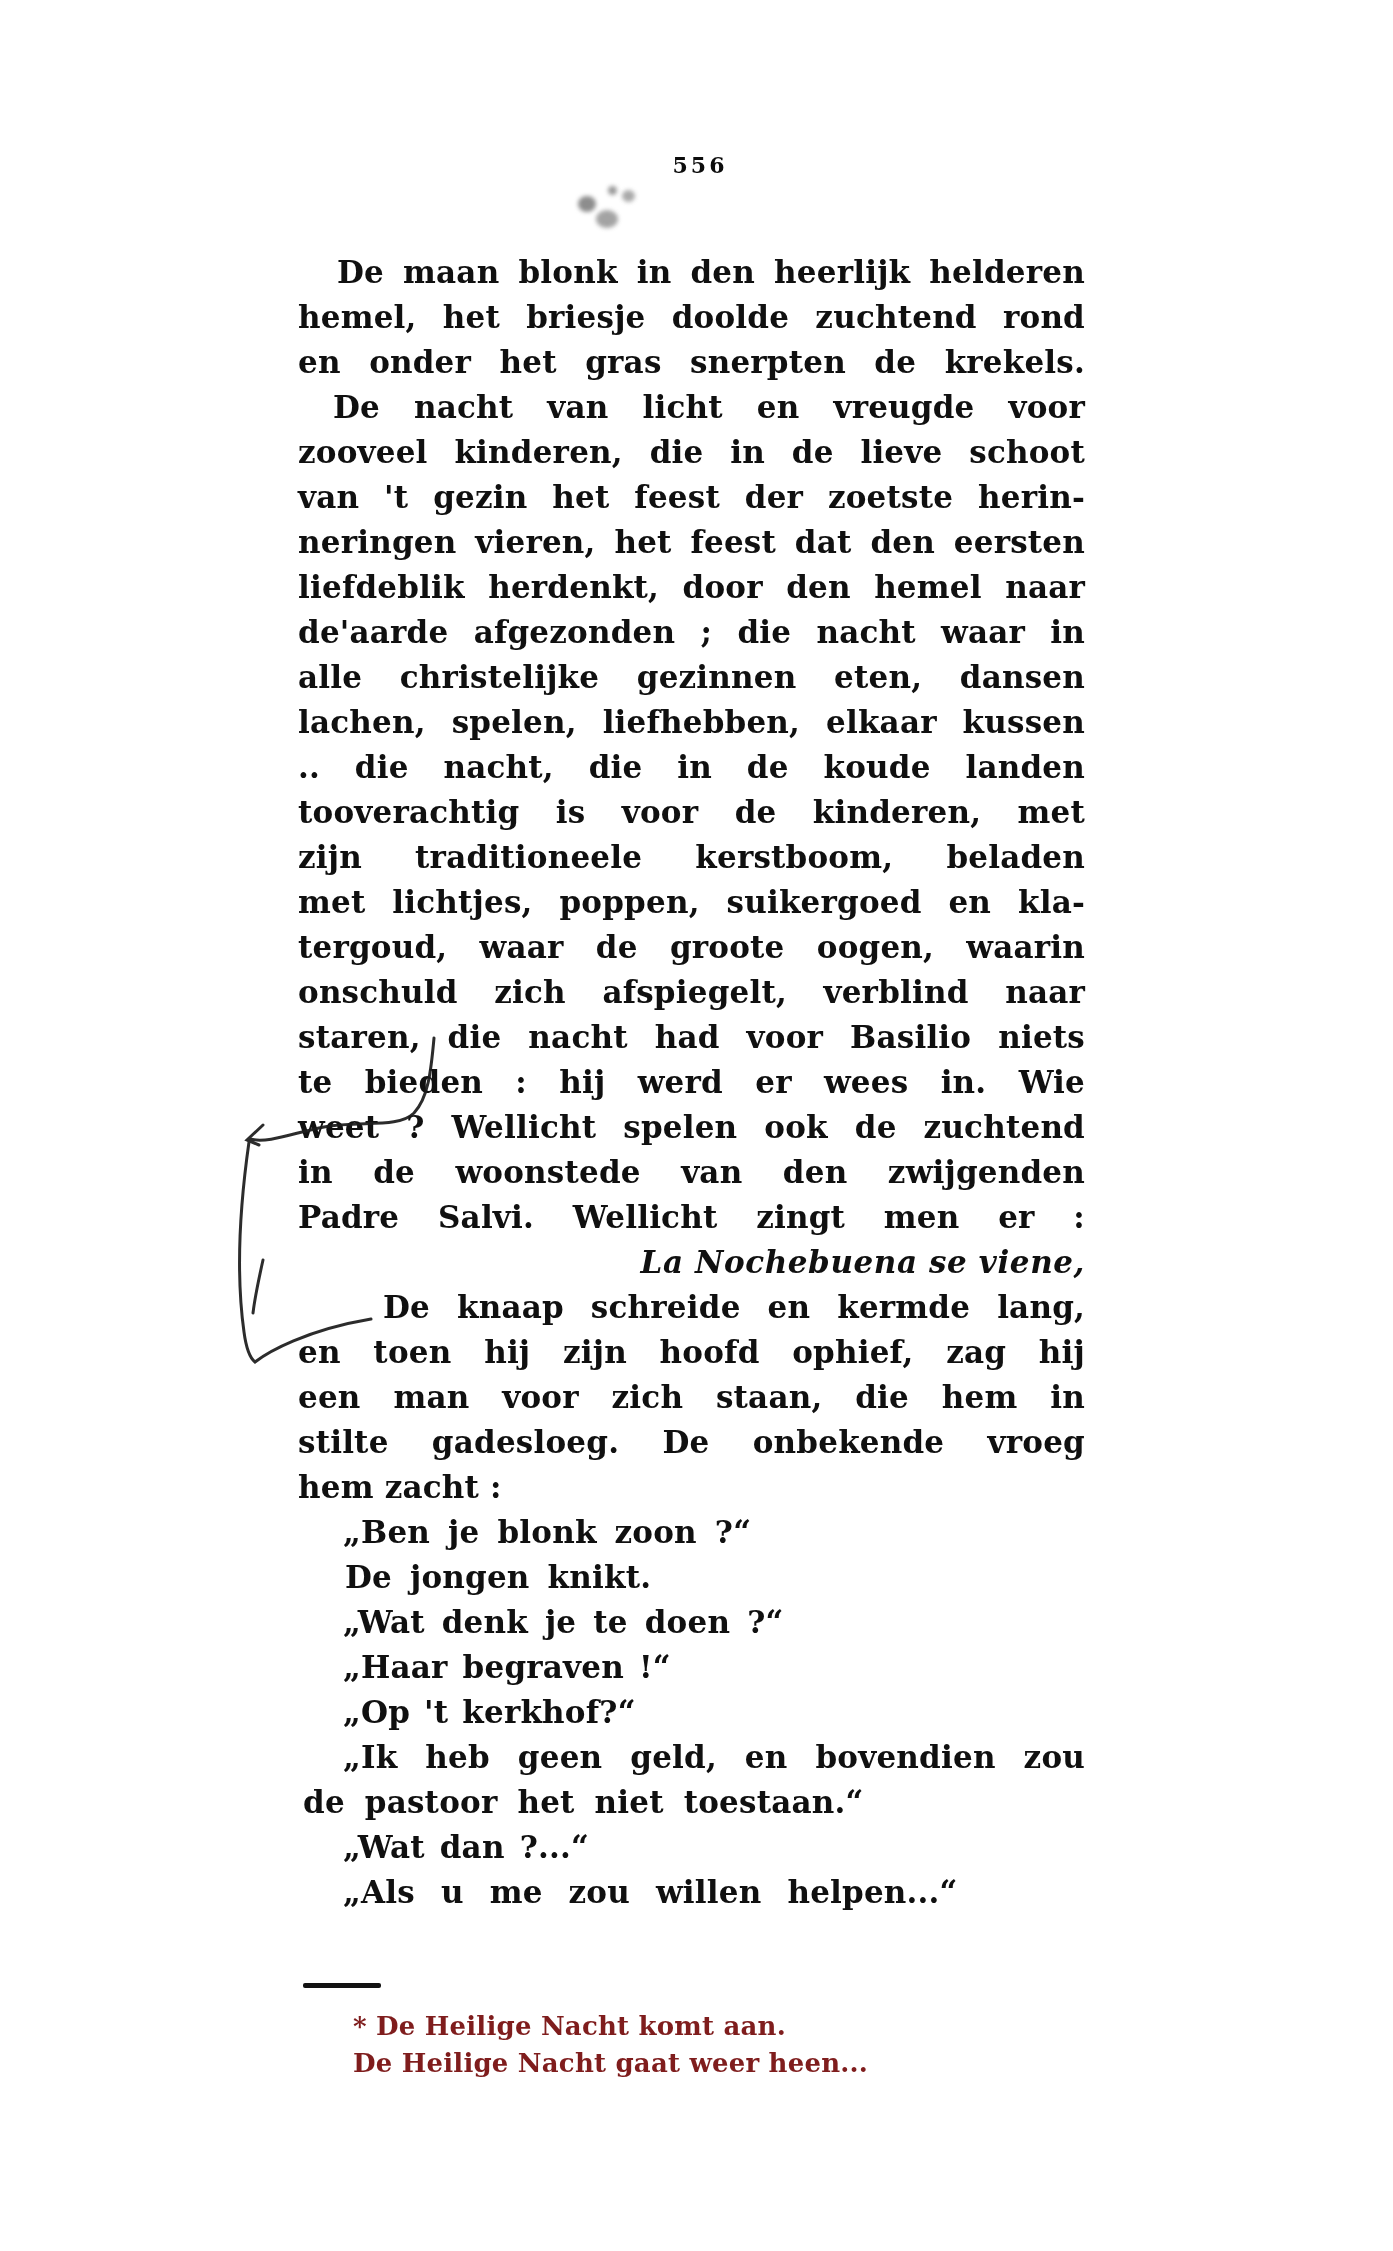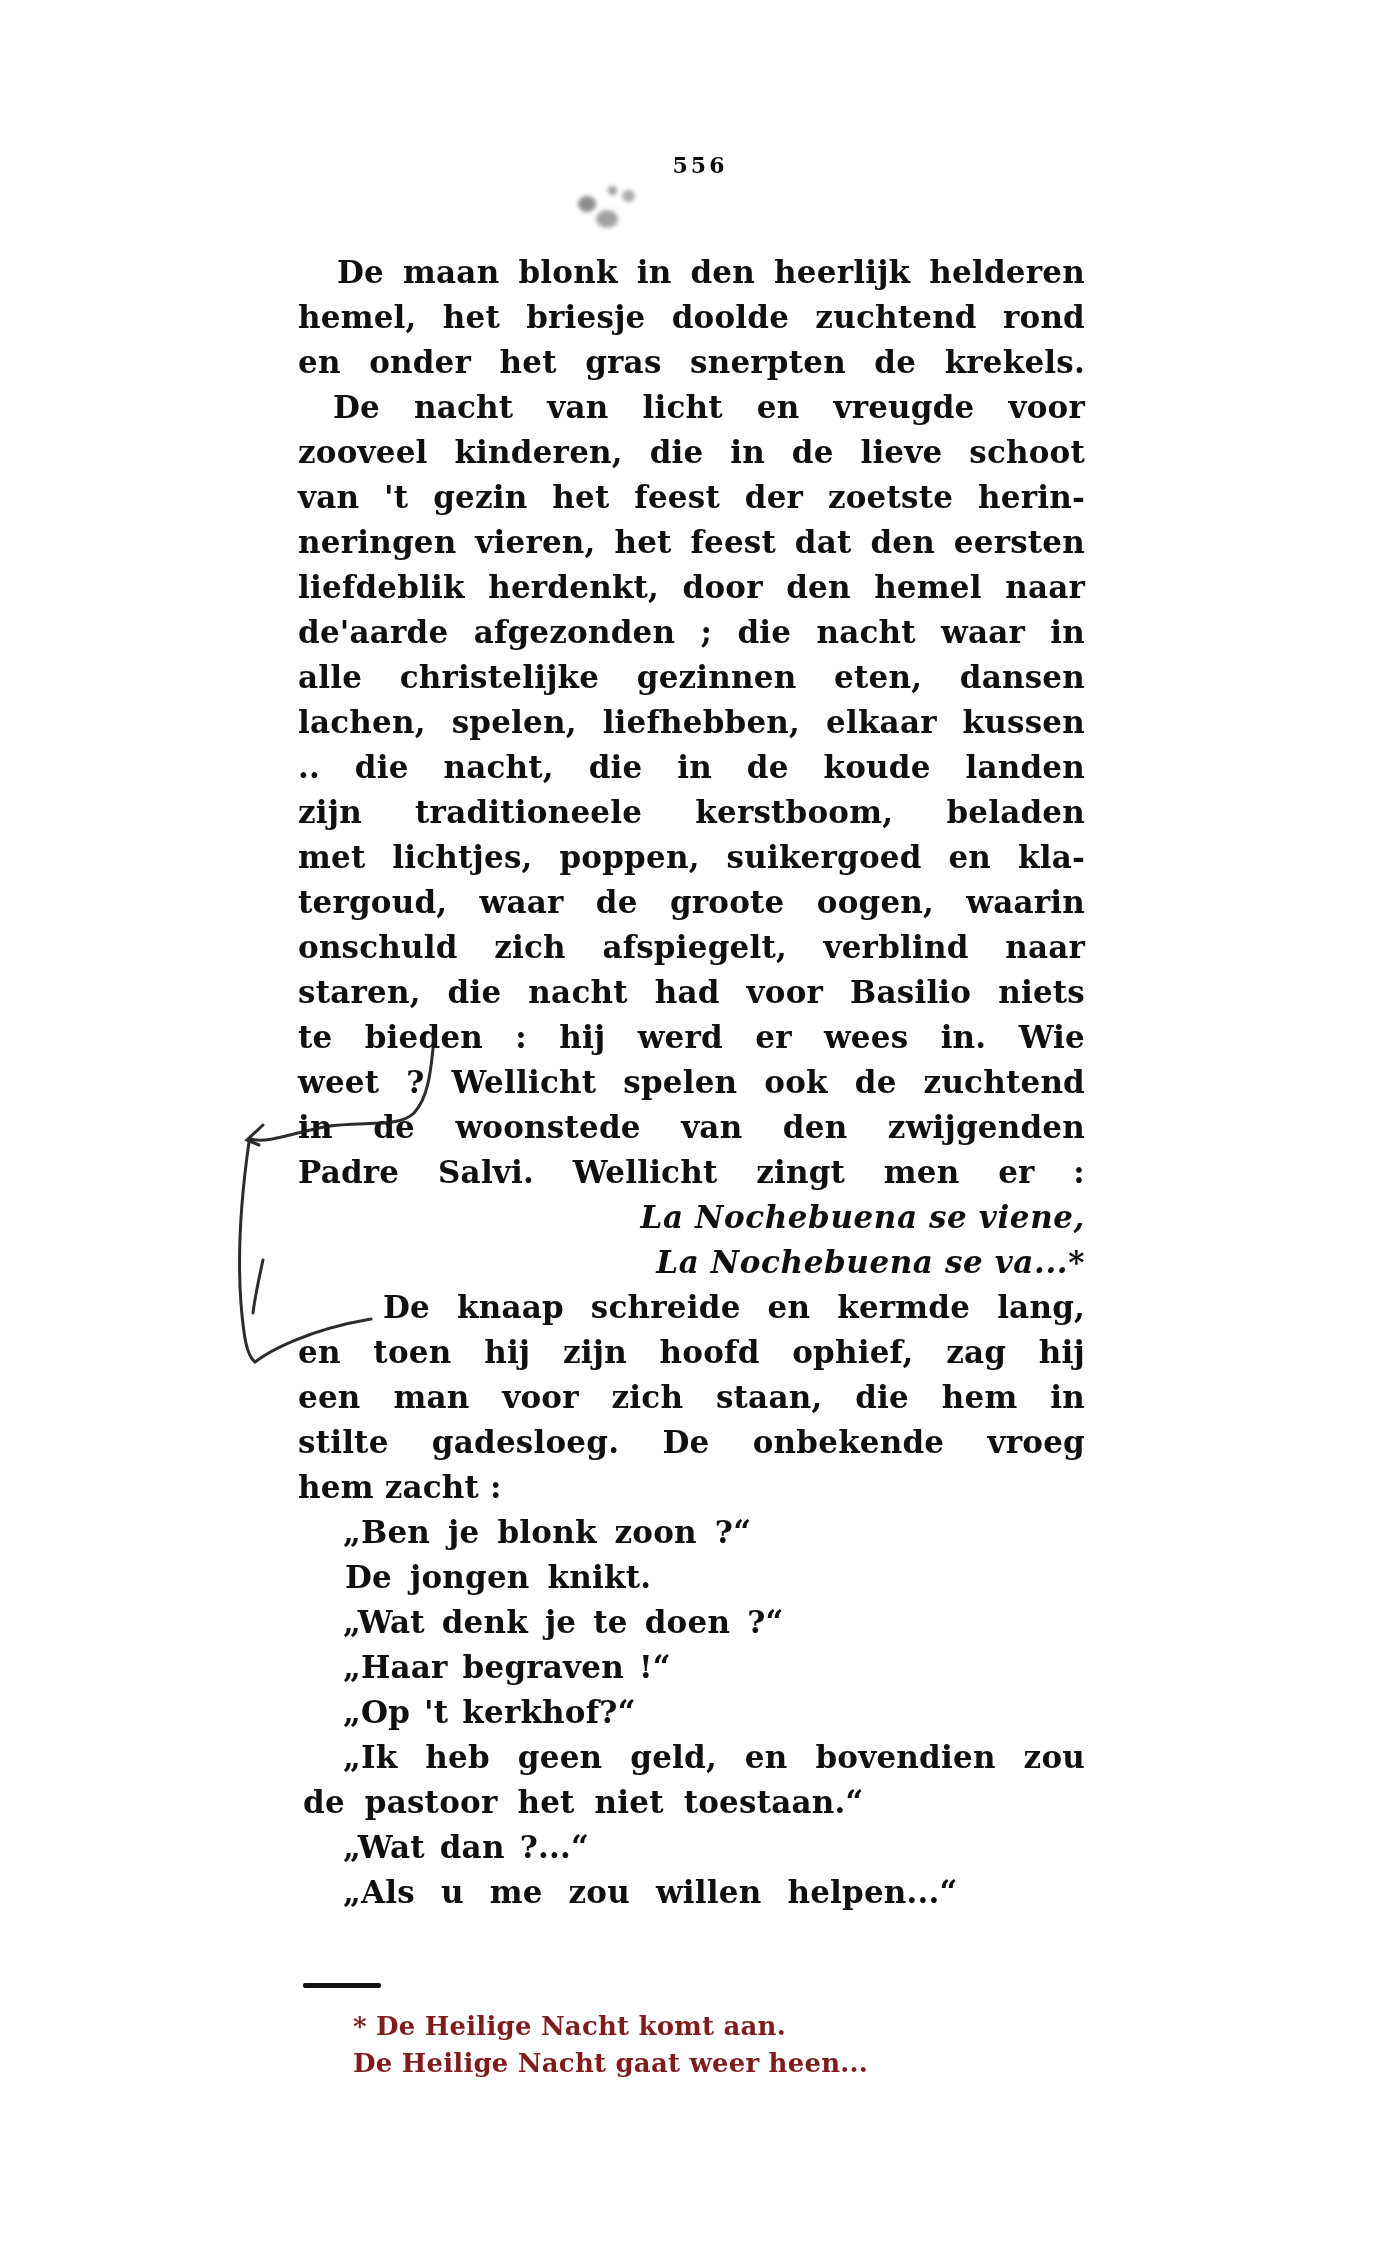--- a/index.html
+++ b/index.html
@@ -58,31 +58,31 @@
       <div class="line just">en onder het gras snerpten de krekels.</div>
       <div class="line just" style="padding-left: 35px;">De nacht van licht en vreugde voor</div>
       <div class="line just">zooveel kinderen, die in de lieve schoot</div>
       <div class="line just">van 't gezin het feest der zoetste herin-</div>
       <div class="line just">neringen vieren, het feest dat den eersten</div>
       <div class="line just">liefdeblik herdenkt, door den hemel naar</div>
       <div class="line just">de'aarde afgezonden ; die nacht waar in</div>
       <div class="line just">alle christelijke gezinnen eten, dansen</div>
       <div class="line just">lachen, spelen, liefhebben, elkaar kussen</div>
       <div class="line just">.. die nacht, die in de koude landen</div>
+      <div class="line just">tooverachtig is voor de kinderen, met</div>
       <div class="line just">zijn traditioneele kerstboom, beladen</div>
       <div class="line just">met lichtjes, poppen, suikergoed en kla-</div>
       <div class="line just">tergoud, waar de groote oogen, waarin</div>
       <div class="line just">onschuld zich afspiegelt, verblind naar</div>
       <div class="line just">staren, die nacht had voor Basilio niets</div>
       <div class="line just">te bieden : hij werd er wees in. Wie</div>
       <div class="line just">weet ? Wellicht spelen ook de zuchtend</div>
       <div class="line just">in de woonstede van den zwijgenden</div>
       <div class="line just">Padre Salvi. Wellicht zingt men er :</div>
       <div class="line ital" style="padding-left: 129px;">La Nochebuena se viene,</div>
-      <div class="line ital" style="padding-left: 129px;">La Nochebuena se va...*</div>
       <div class="line just" style="padding-left: 85px;">De knaap schreide en kermde lang,</div>
       <div class="line just">en toen hij zijn hoofd ophief, zag hij</div>
       <div class="line just">een man voor zich staan, die hem in</div>
       <div class="line just">stilte gadesloeg. De onbekende vroeg</div>
       <div class="line">hem zacht :</div>
       <div class="line" style="padding-left: 45px; word-spacing: 7px;">„Ben je blonk zoon ?“</div>
       <div class="line" style="padding-left: 47px; word-spacing: 7px;">De jongen knikt.</div>
       <div class="line" style="padding-left: 45px; word-spacing: 6px;">„Wat denk je te doen ?“</div>
       <div class="line" style="padding-left: 45px; word-spacing: 4px;">„Haar begraven !“</div>
       <div class="line" style="padding-left: 45px; word-spacing: 3px;">„Op 't kerkhof?“</div>

